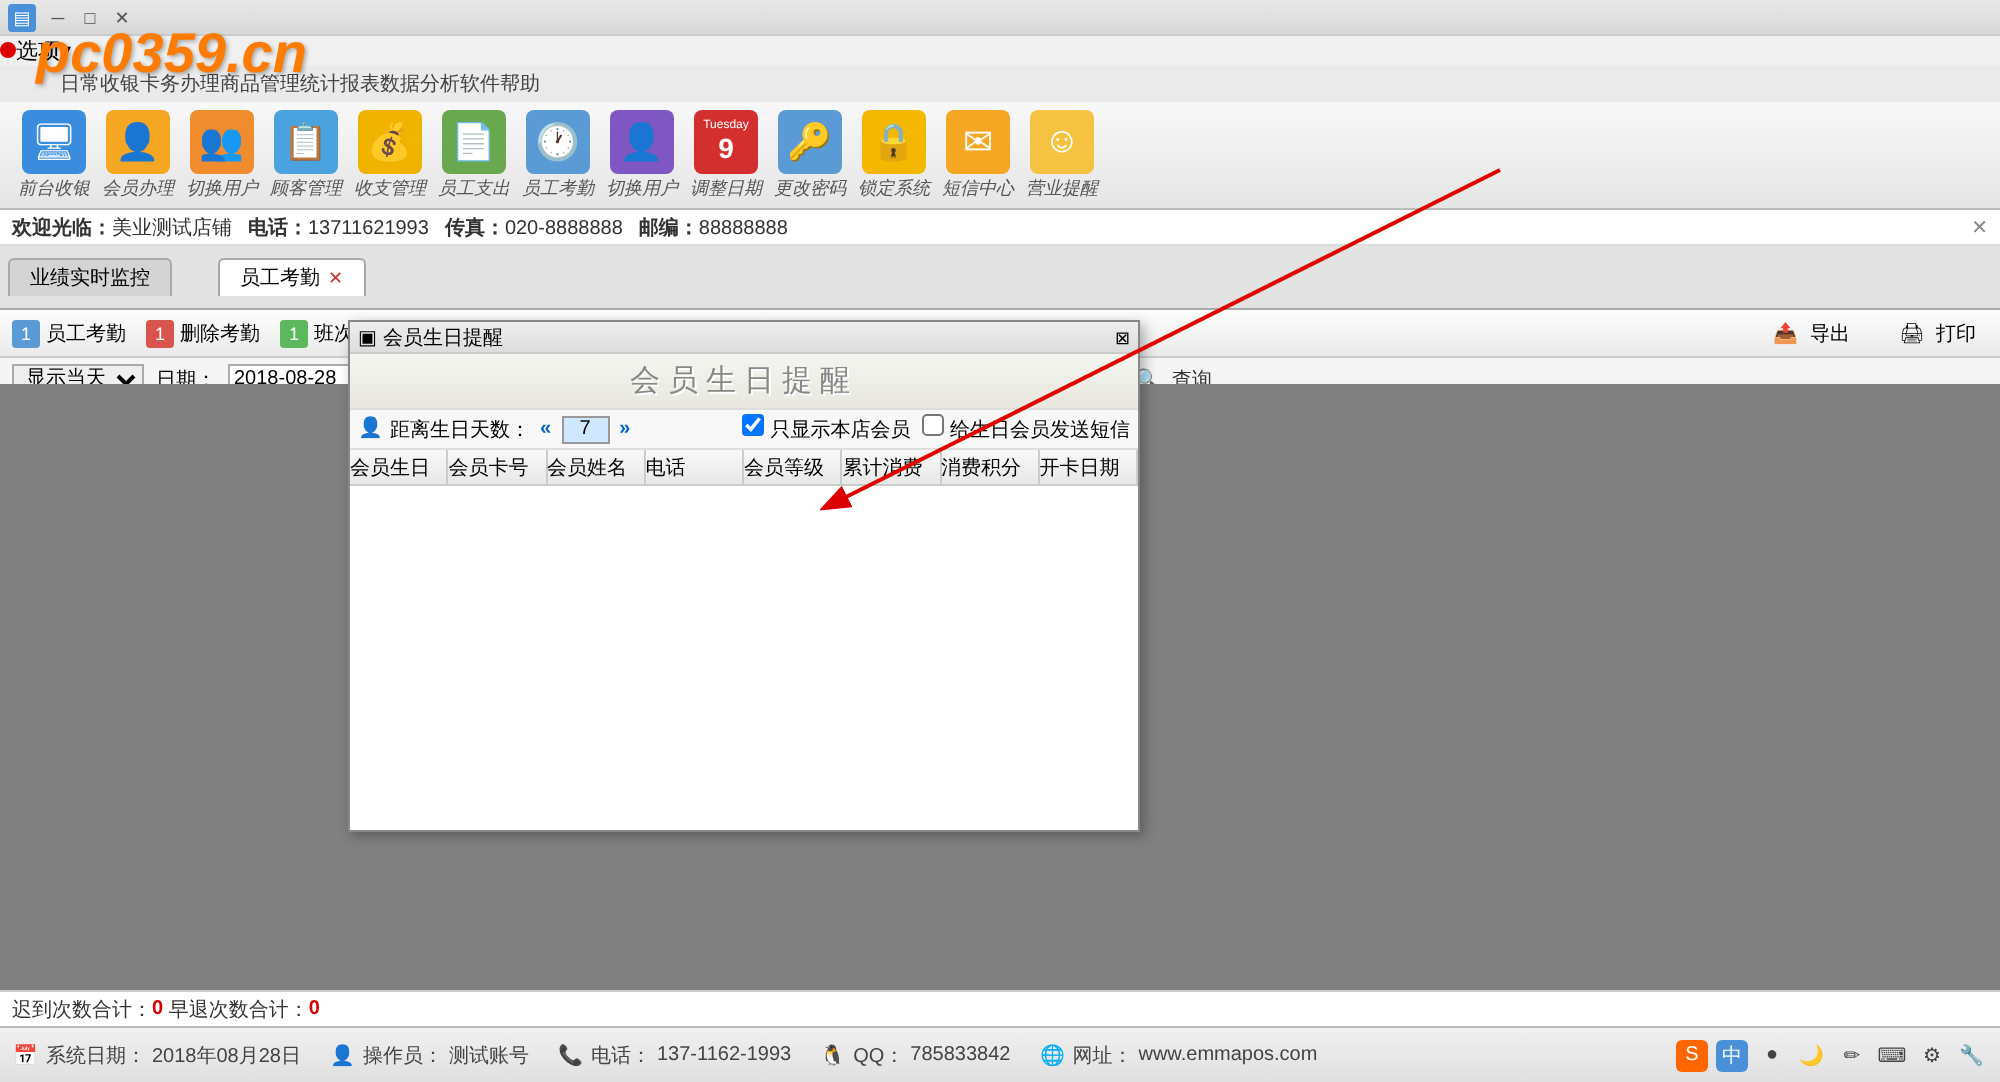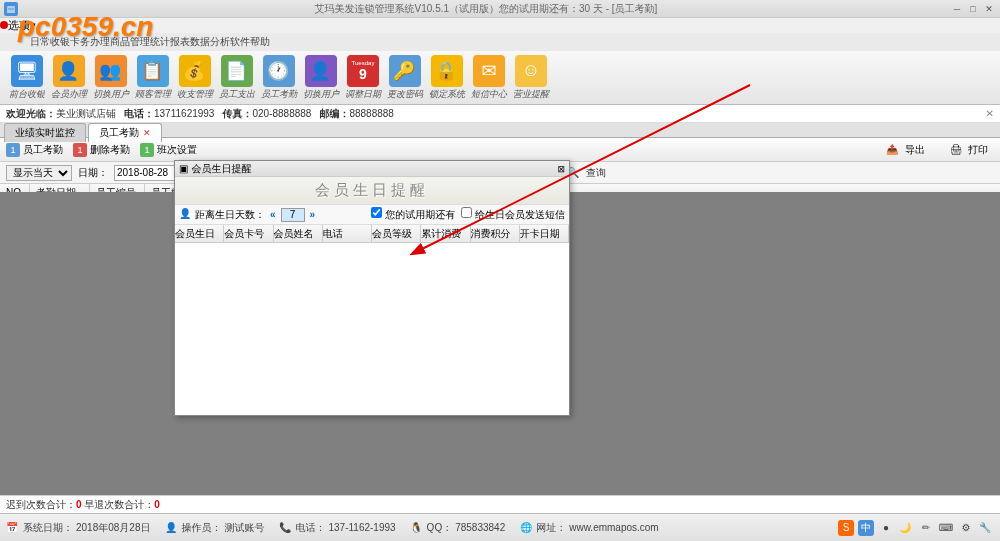--- a/index.html
+++ b/index.html
@@ -26,21 +26,21 @@
 
 .watermark { position:absolute; left:18px; top:11px; font-size:28px; font-weight:bold; color:#ff7b00; font-style:italic; text-shadow:1px 1px 2px rgba(0,0,0,.3); pointer-events:none; z-index:50;}
 .watermark .cn{font-size:13px;display:block;color:#fff;text-shadow:1px 1px 1px #000;margin-top:-4px;}
 
 
 .infoline { height: 18px; background:#fff; border-bottom:1px solid #ddd; display:flex; align-items:center; padding:0 6px; font-size:10px; color:#333; gap:8px;}
 .infoline b{font-weight:bold;}
 .infoline .closebtn{margin-left:auto;cursor:pointer;color:#888;}
 
 
-.tabstrip { height:15px; background:#e2e2e2; display:flex; align-items:flex-start; padding:0 4px; border-bottom:1px solid #aaa;}
+.tabstrip { height:32px; background:#e2e2e2; display:flex; align-items:center; padding:0 4px; border-bottom:1px solid #aaa;gap:21px;}
 .tabstrip .tab { padding:2px 10px; font-size:10px; background:#d4d4d4; border:1px solid #aaa; border-bottom:none; margin-right:2px; border-radius:3px 3px 0 0; cursor:pointer; display:flex;align-items:center;gap:4px;}
 .tabstrip .tab.active { background:#fff; }
 .tabstrip .tab .x{color:#c33;font-size:9px;}
 
 
 .subtool { height:24px; background:linear-gradient(#fdfdfd,#eaeaea); border-bottom:1px solid #ccc; display:flex; align-items:center; padding:0 6px; gap:10px; font-size:10px;}
 .subtool .sbtn { display:flex;align-items:center;gap:3px;cursor:pointer;}
 .subtool .sico{width:14px;height:14px;display:inline-flex;align-items:center;justify-content:center;border-radius:2px;color:#fff;font-size:9px;}
 .subtool .spacer{flex:1;}
 .subtool .bigbtn{display:flex;align-items:center;gap:3px;cursor:pointer;padding:2px 6px;}
@@ -88,21 +88,20 @@
 .statusbar .right{margin-left:auto;display:flex;align-items:center;gap:4px;}
 .statusbar .tray{width:16px;height:16px;border-radius:3px;display:inline-flex;align-items:center;justify-content:center;font-size:10px;}
 
 input[type=checkbox]{width:11px;height:11px;}
 </style>
 </head>
 <body>
 
 <div class="titlebar">
   <span class="icon-app">▤</span>
-  <span class="title">艾玛美发连锁管理系统V10.5.1（试用版）您的试用期还有：30 天 - [员工考勤]</span>
   <div class="wincontrols">
     <span>─</span>
     <span>□</span>
     <span>✕</span>
   </div>
 </div>
 <div class="opts"><span class="red-dot"></span><span>选项</span>▾</div>
 
 <div class="watermark">
   <span>pc0359.cn</span>
@@ -251,21 +250,21 @@
     <span class="px">⊠</span>
   </div>
   <div class="banner">会员生日提醒</div>
   <div class="ctrlrow">
     <span class="person">👤</span>
     <span>距离生日天数：</span>
     <span class="nav">«</span>
     <input type="text" value="7" style="">
     <span class="nav">»</span>
     <div class="chkgroup">
-      <label><input type="checkbox" checked="" style=""> <span>您的试用期还有</span></label>
+      <label><input type="checkbox" checked="" style=""> <span>只显示本店会员</span></label>
       <label><input type="checkbox" style=""> <span>给生日会员发送短信</span></label>
     </div>
   </div>
   <div class="phdr" id="phdr">
       <div class="pth">会员生日</div>
       <div class="pth">会员卡号</div>
       <div class="pth">会员姓名</div>
       <div class="pth">电话</div>
       <div class="pth">会员等级</div>
       <div class="pth">累计消费</div>

